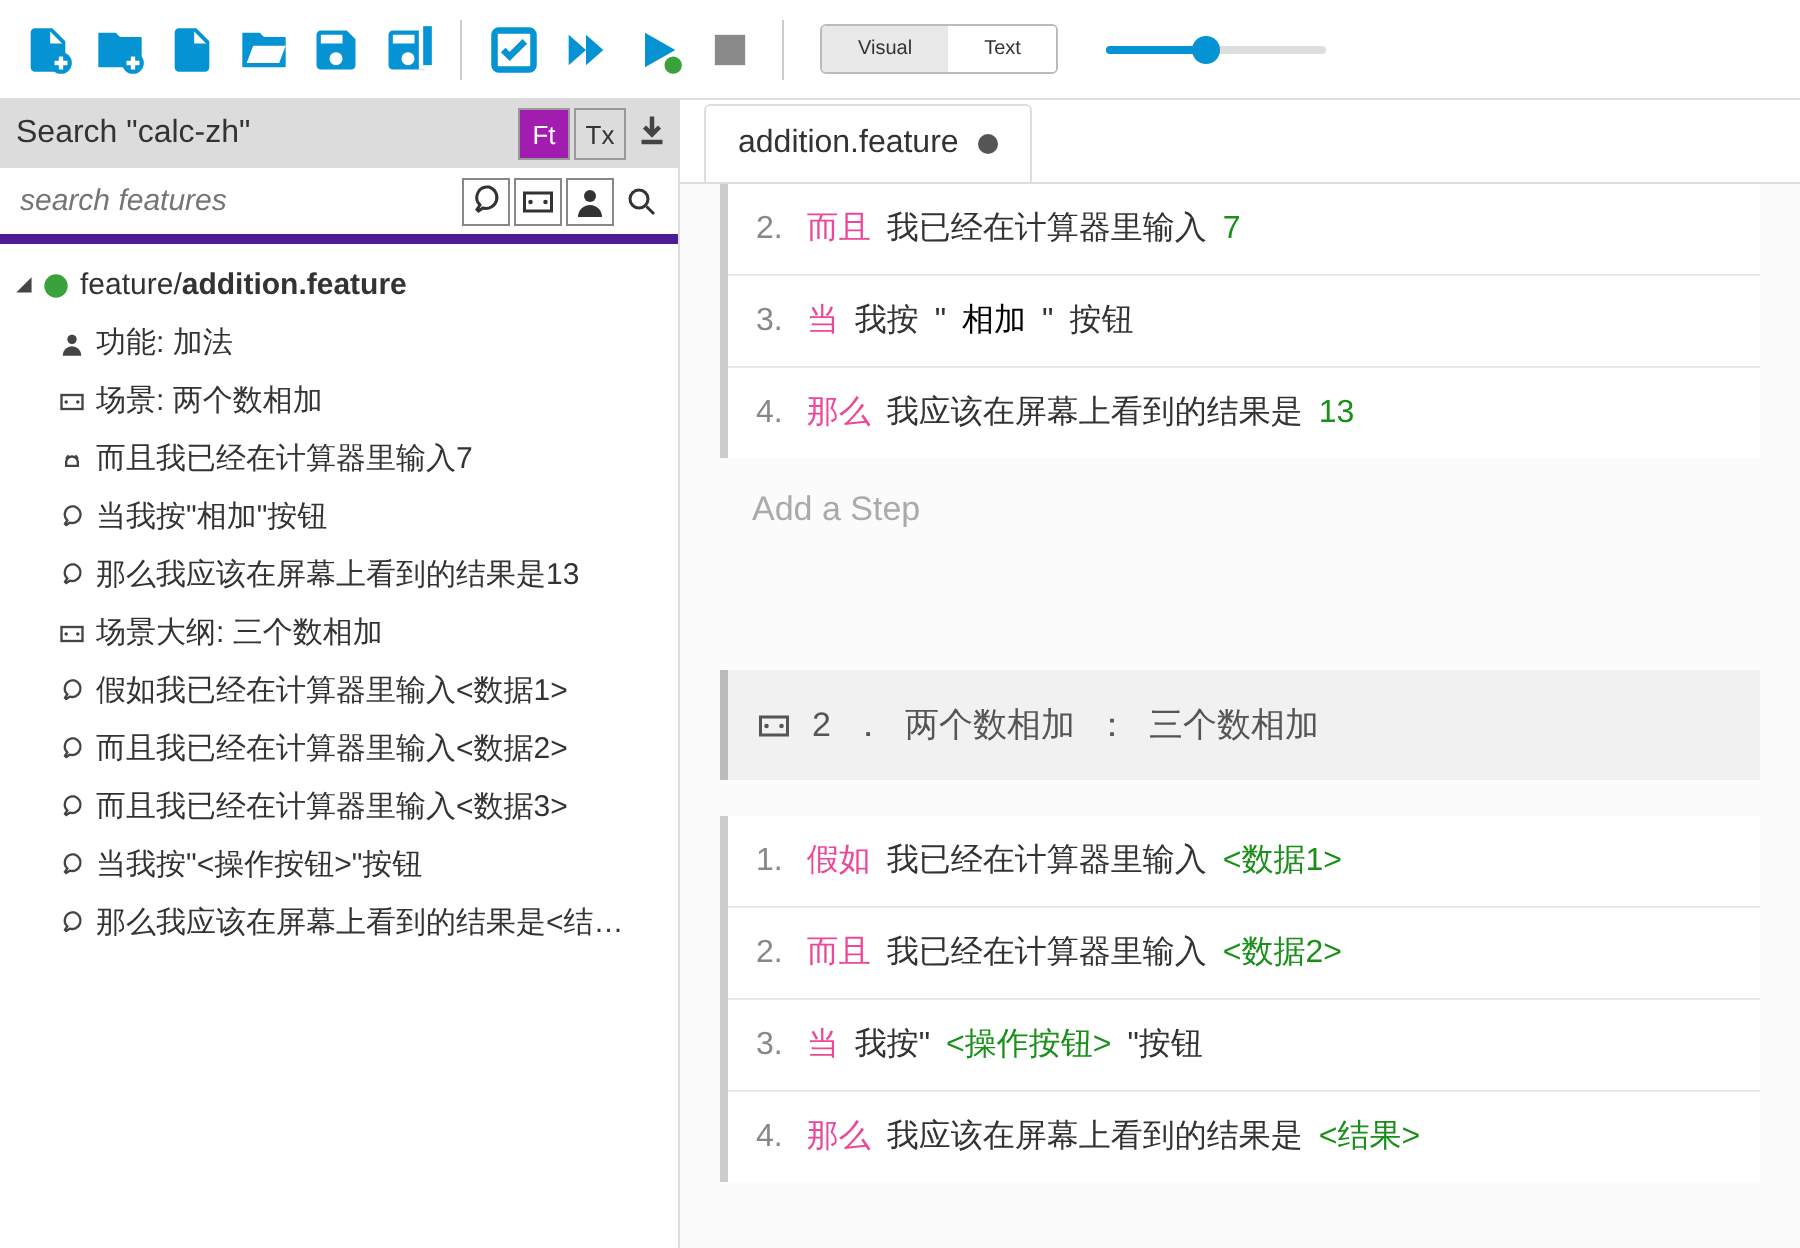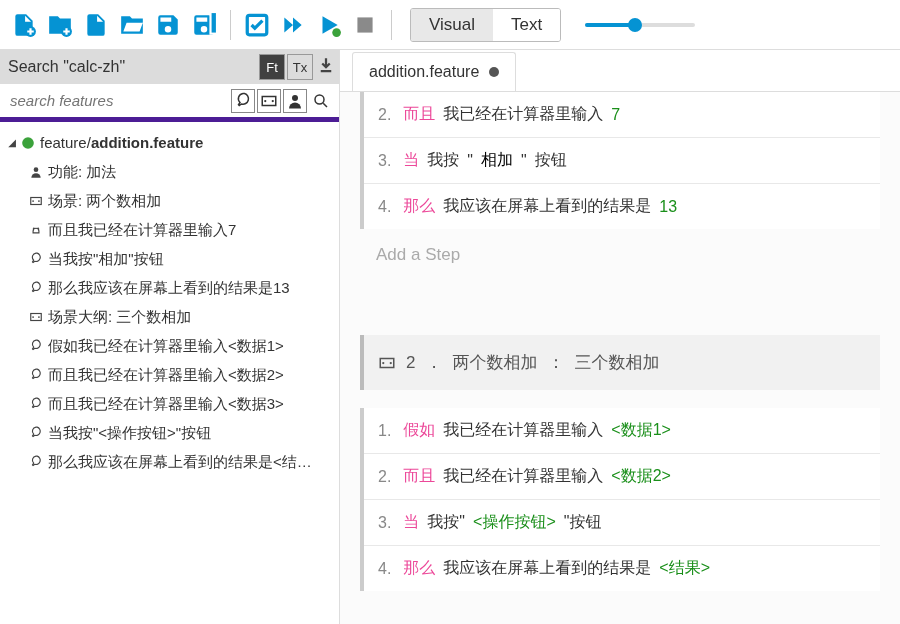--- a/index.html
+++ b/index.html
@@ -3,32 +3,32 @@
 <meta charset="utf-8">
 <style>
 * { box-sizing: border-box; margin: 0; padding: 0; }
 body { font-family: Arial, "Microsoft YaHei", sans-serif; font-size: 14px; color: #333; width: 900px; height: 624px; overflow: hidden; background: #fff; }
 .toolbar { height: 50px; display: flex; align-items: center; padding: 4px 8px; gap: 4px; border-bottom: 1px solid #ddd; }
 .toolbar .sep { width: 1px; height: 30px; background: #ccc; margin: 0 6px; }
 .tb-icon { display: inline-flex; align-items: center; justify-content: center; width: 32px; height: 32px; cursor: pointer; }
 .tb-icon svg { width: 26px; height: 26px; fill: #0593d3; }
 .tb-icon.grey svg { fill: #8a8a8a; }
 .view-toggle { display: flex; border: 1px solid #bbb; border-radius: 3px; overflow: hidden; margin-left: 8px; }
-.view-btn { padding: 6px 18px; font-size: 17px; cursor: pointer; background: #fff; }
+.view-btn { padding: 6px 18px; font-size: 10px; cursor: pointer; background: #fff; }
 .view-btn.active { background: #e8e8e8; }
 .slider-wrap { display: flex; align-items: center; margin-left: 20px; width: 110px; height: 14px; position: relative; }
 .slider-track { height: 4px; width: 100%; background: #ddd; border-radius: 2px; }
 .slider-fill { position: absolute; left: 0; width: 45%; height: 4px; background: #0593d3; border-radius: 2px; }
 .slider-thumb { position: absolute; left: 45%; top: 50%; transform: translate(-50%,-50%); width: 14px; height: 14px; border-radius: 50%; background: #0593d3; }
 .layout { display: flex; height: 574px; }
 .sidebar { width: 340px; border-right: 1px solid #ddd; display: flex; flex-direction: column; }
 .search-header { height: 34px; background: #dcdcdc; display: flex; align-items: center; padding: 0 4px 0 8px; font-size: 16px; }
 .search-header .title { flex: 1; }
 .search-header .mini { width: 26px; height: 26px; border: 1px solid #999; display: inline-flex; align-items: center; justify-content: center; font-size: 13px; margin-left: 2px; cursor: pointer; }
-.search-header .mini.active { background: #404040; color: #fff; }
+.search-header .mini.active { background: #a21caf; color: #fff; }
 .search-header .dl { margin-left: 4px; cursor: pointer; color: #444; }
 .search-row { display: flex; align-items: center; padding: 4px 6px; border-bottom: 5px solid #4c1d95; }
 .search-row input { flex: 1; border: none; outline: none; font-size: 15px; padding: 4px; font-style: italic; color: #888; }
 .search-row .sicon { width: 24px; height: 24px; display: inline-flex; align-items: center; justify-content: center; margin-left: 2px; cursor: pointer; }
 .search-row .sicon svg { width: 18px; height: 18px; fill: #333; }
 .search-row .sicon.boxed { border: 1px solid #888; }
 .tree { overflow-y: auto; padding: 6px 4px; font-size: 15px; }
 .tree-row { display: flex; align-items: center; padding: 4px 4px; gap: 4px; cursor: pointer; line-height: 1.4; white-space: nowrap; }
 .tree-row.root { font-size: 15px; }
 .tree-row.root .path-pre { font-weight: normal; }

